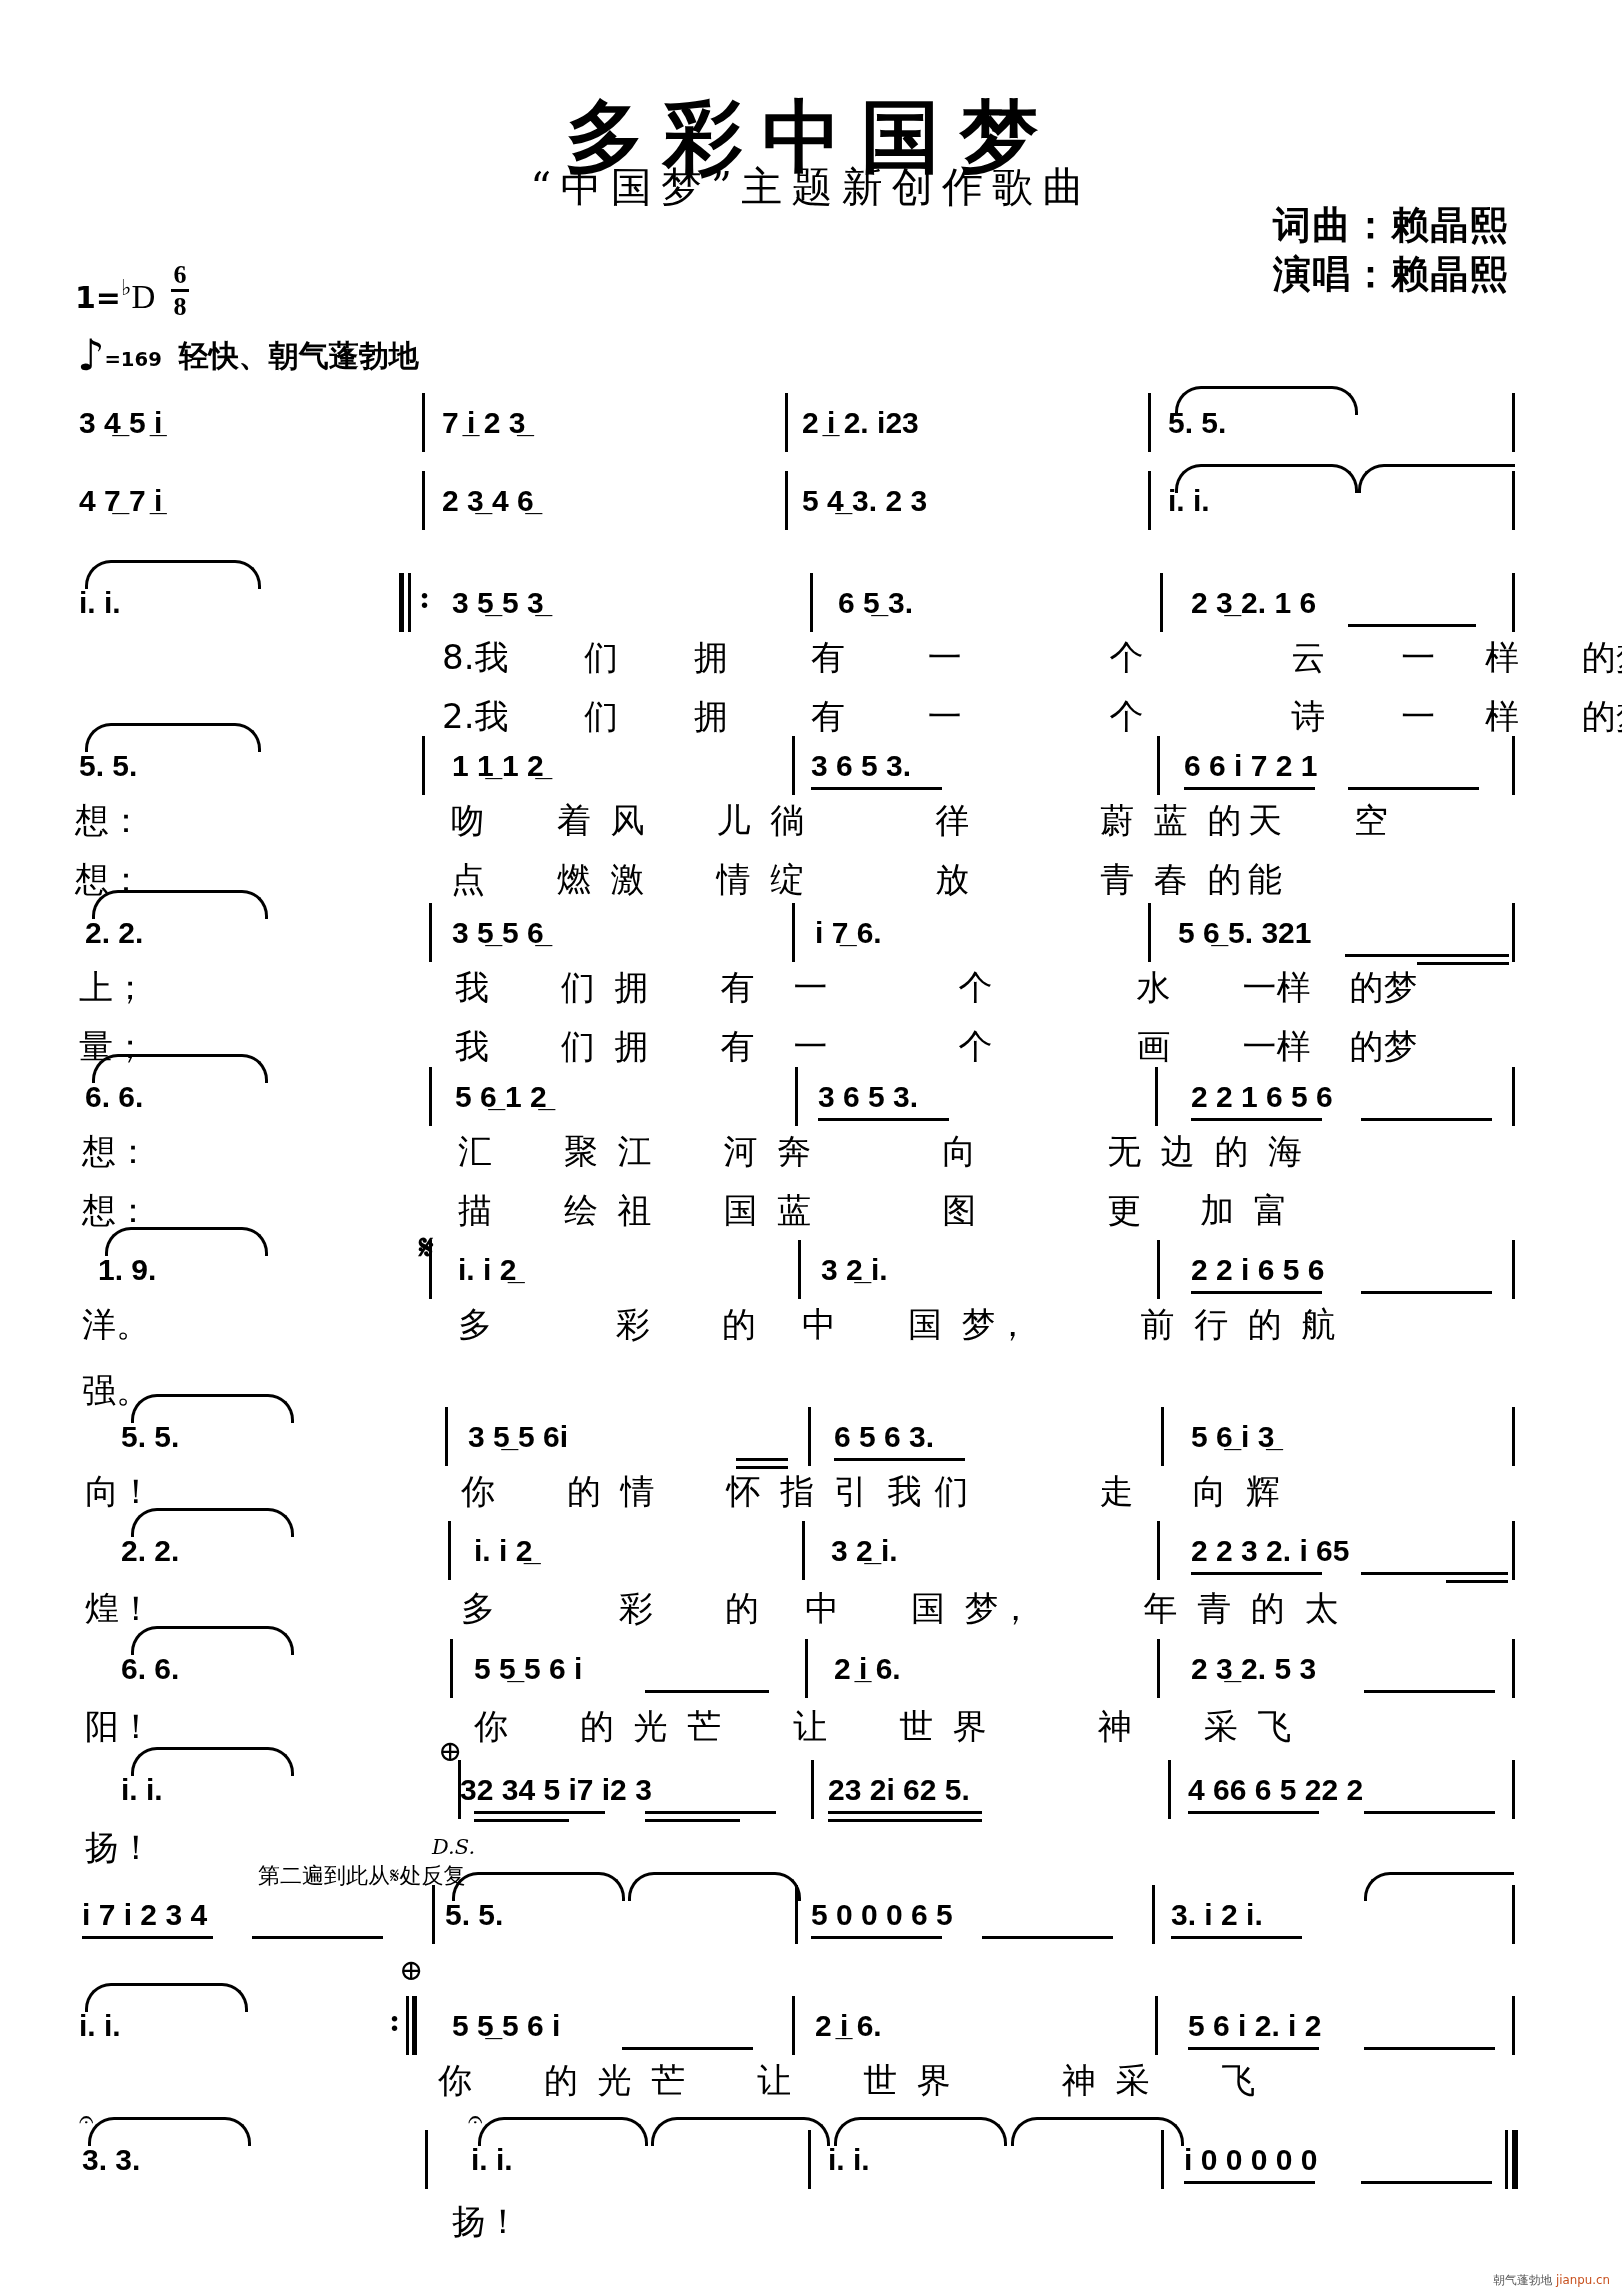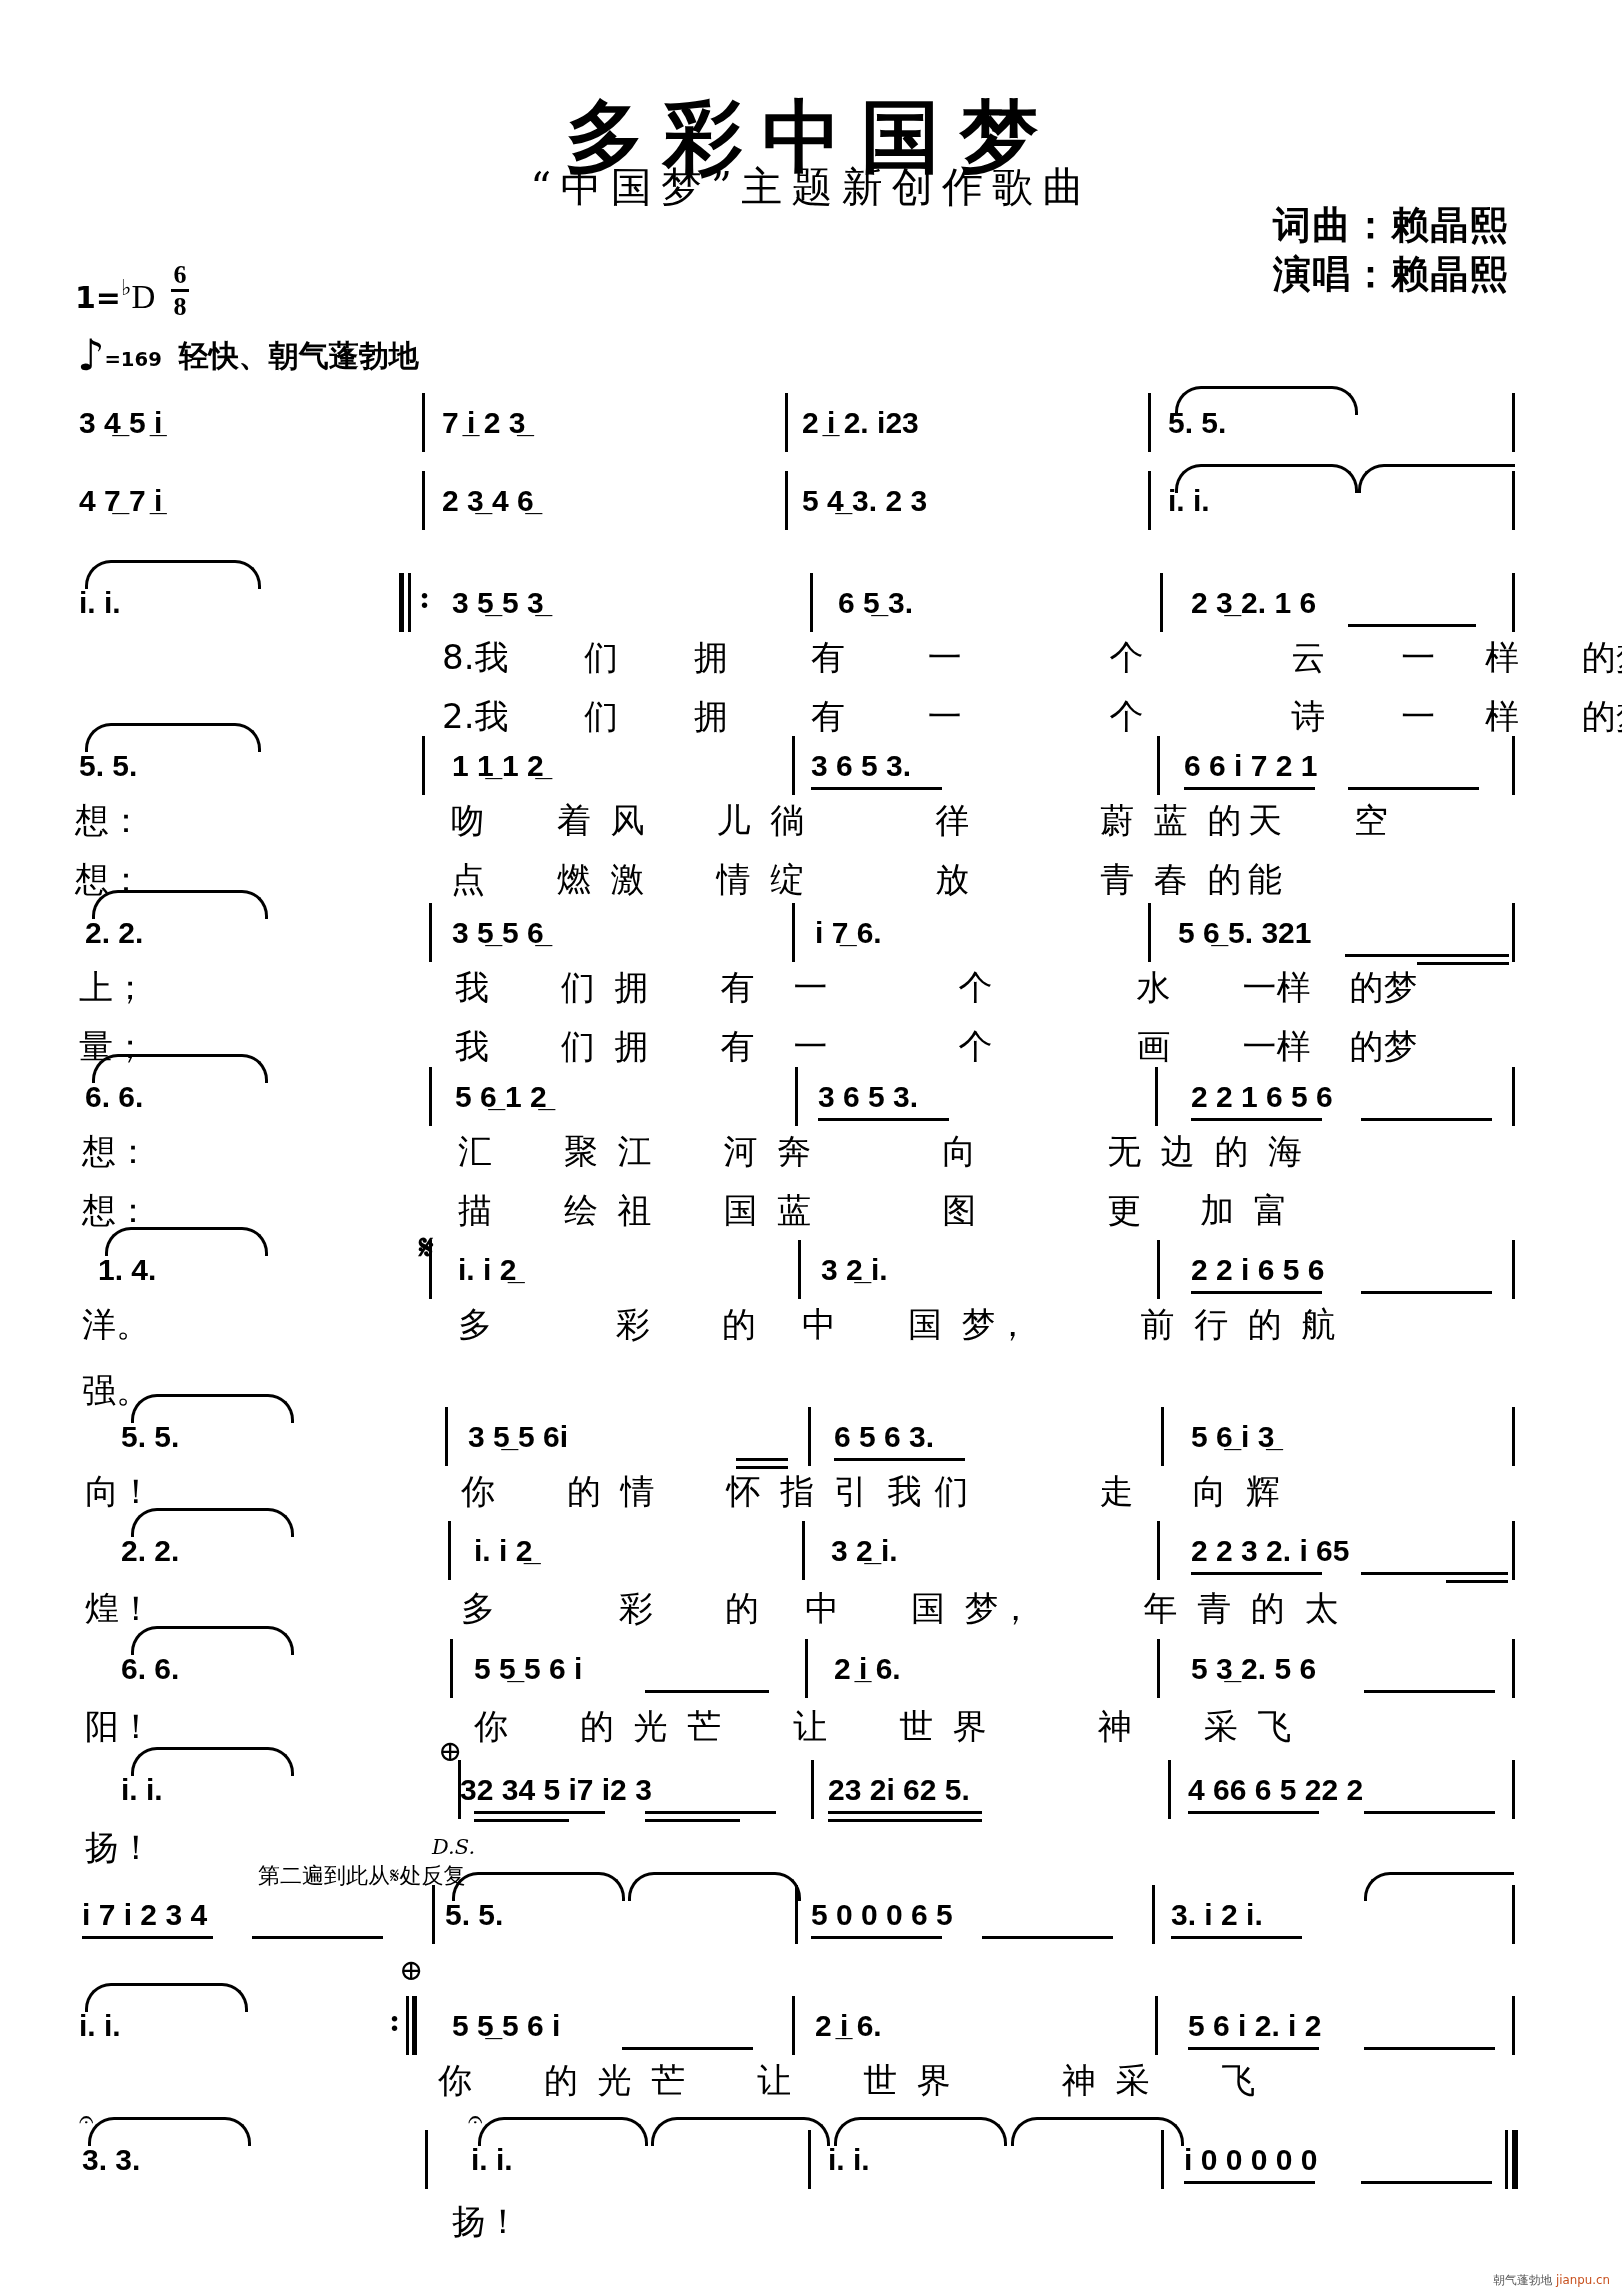--- a/index.html
+++ b/index.html
@@ -157,21 +157,21 @@
     <span>想：</span><span style="margin-left:308px">汇</span><span style="margin-left:72px">聚</span><span style="margin-left:19.6px">江</span><span style="margin-left:72px">河</span><span style="margin-left:19.6px">奔</span><span style="margin-left:131px">向</span><span style="margin-left:131px">无</span><span style="margin-left:19.6px">边</span><span style="margin-left:19.6px">的</span><span style="margin-left:19.6px">海</span>
   </div>
   <div class="lyric" style="left:82px;top:108px">
     <span>想：</span><span style="margin-left:308px">描</span><span style="margin-left:72px">绘</span><span style="margin-left:19.6px">祖</span><span style="margin-left:72px">国</span><span style="margin-left:19.6px">蓝</span><span style="margin-left:131px">图</span><span style="margin-left:131px">更</span><span style="margin-left:59px">加</span><span style="margin-left:19.6px">富</span>
   </div>
   <div class="mark" style="left:419px;top:147px;font-size:34px">𝄋</div>
 </div>
 
 <div class="row" style="top:1253px">
   <div class="tie" style="left:105px;top:-26px;width:157px"></div>
-  <div class="notes" style="left:98px">1.  4.</div>
+  <div class="notes" style="left:98px">1.  9.</div>
   <div class="barline" style="left:429px;top:-13px;height:59px"></div>
   <div class="notes" style="left:458px">i.  i  2̲</div>
   <div class="barline" style="left:798px;top:-13px;height:59px"></div>
   <div class="notes" style="left:821px">3  2̲ i.</div>
   <div class="barline" style="left:1157px;top:-13px;height:59px"></div>
   <div class="notes" style="left:1191px">2 2 i  6 5 6</div>
   <div class="ul" style="left:1191px;top:38px;width:131px"></div>
   <div class="ul" style="left:1361px;top:38px;width:131px"></div>
   <div class="barline" style="left:1512px;top:-13px;height:59px"></div>
   <div class="lyric" style="left:82px;top:49px">
@@ -220,21 +220,21 @@
 
 <div class="row" style="top:1652px">
   <div class="tie" style="left:131px;top:-26px;width:157px"></div>
   <div class="notes" style="left:121px">6.  6.</div>
   <div class="barline" style="left:450px;top:-13px;height:59px"></div>
   <div class="notes" style="left:474px">5  5̲ 5 6 i</div>
   <div class="ul" style="left:645px;top:38px;width:124px"></div>
   <div class="barline" style="left:805px;top:-13px;height:59px"></div>
   <div class="notes" style="left:834px">2  i̲ 6.</div>
   <div class="barline" style="left:1157px;top:-13px;height:59px"></div>
-  <div class="notes" style="left:1191px">5  3̲ 2. 5 6</div>
+  <div class="notes" style="left:1191px">2  3̲ 2. 5 3</div>
   <div class="ul" style="left:1364px;top:38px;width:131px"></div>
   <div class="barline" style="left:1512px;top:-13px;height:59px"></div>
   <div class="lyric" style="left:85px;top:52px">
     <span>阳！</span><span style="margin-left:321px">你</span><span style="margin-left:72px">的</span><span style="margin-left:19.6px">光</span><span style="margin-left:19.6px">芒</span><span style="margin-left:72px">让</span><span style="margin-left:72px">世</span><span style="margin-left:19.6px">界</span><span style="margin-left:111px">神</span><span style="margin-left:72px">采</span><span style="margin-left:19.6px">飞</span>
   </div>
   <div class="mark" style="left:438px;top:82px;font-size:29px;font-weight:normal">⊕</div>
 </div>
 
 <div class="row" style="top:1773px">
   <div class="tie" style="left:131px;top:-26px;width:157px"></div>

